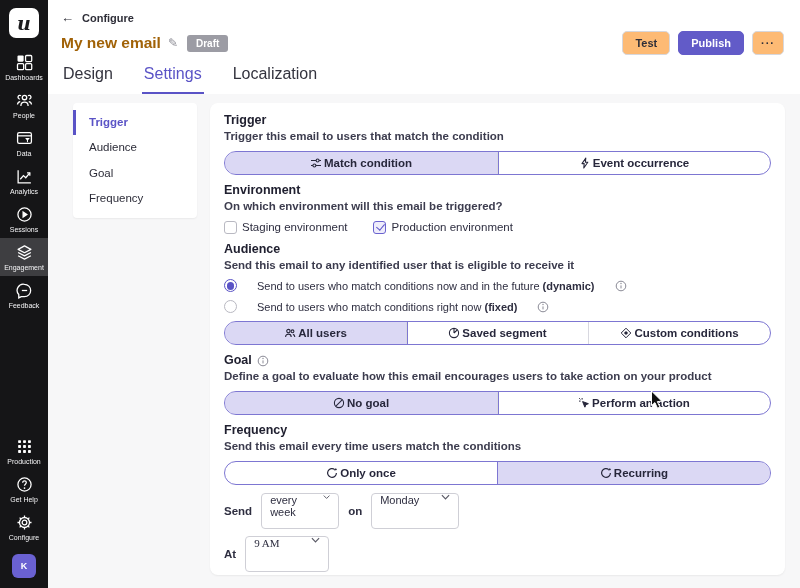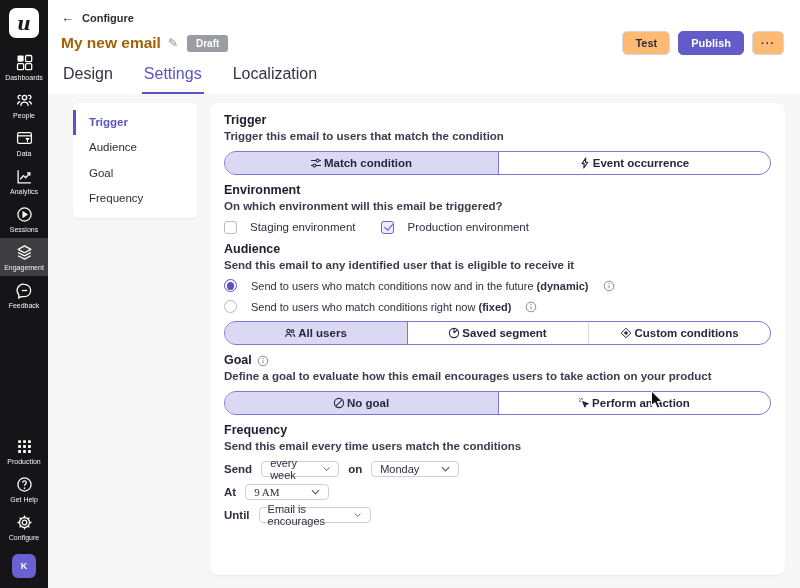--- a/index.html
+++ b/index.html
@@ -92,39 +92,39 @@
   }
   .seg-opt {
     flex:1; display:flex; align-items:center; justify-content:center; gap:2px;
     font-size:11.5px; font-weight:600; color:#27273b; cursor:pointer;
   }
   .seg-opt:not(:last-child) { border-right:1px solid #d8d8e0; }
   .seg-opt.selected { background:#dbd8f4; box-shadow:-1px 0 0 #7d76d2, 1px 0 0 #7d76d2; }
   .seg-opt .ic { width:12px; height:12px; display:block; }
   
   .check-row { display:flex; gap:26px; margin:5px 0 8px; }
-  .check { display:flex; align-items:center; gap:13px; font-size:11.5px; color:#2e2e40; cursor:pointer; }
+  .check { display:flex; align-items:center; gap:5px; font-size:11.5px; color:#2e2e40; cursor:pointer; }
   .box { width:13px; height:13px; border:1px solid #b9b9c2; border-radius:3px; background:#fff; position:relative; flex-shrink:0; }
   .box.checked { border-color:#6a63cf; background:#efedfb; }
   .box.checked::after {
     content:""; position:absolute; left:3.6px; top:0.6px; width:3.6px; height:7.2px;
     border:solid #5a53c6; border-width:0 1.6px 1.6px 0; transform:rotate(40deg);
   }
   
-  .radio-row { display:flex; align-items:center; gap:14px; font-size:11px; color:#2e2e40; margin:0 0 8px; cursor:pointer; }
+  .radio-row { display:flex; align-items:center; gap:20px; font-size:11px; color:#2e2e40; margin:0 0 8px; cursor:pointer; }
   .radio { width:13px; height:13px; border-radius:50%; border:1px solid #b9b9c2; background:#fff; position:relative; flex-shrink:0; }
   .radio.selected { border-color:#5a53c6; }
   .radio.selected::after { content:""; position:absolute; inset:1.8px; background:#5a53c6; border-radius:50%; }
   .radio-row b { font-weight:700; }
   .info-ic { width:12px; height:12px; display:block; flex-shrink:0; }
   
   .sched-row { display:flex; align-items:center; gap:9px; margin:0 0 7px; font-size:11.5px; color:#2e2e40; font-weight:600; }
   .select {
-    border:1px solid #cfcfd6; border-radius:4px; height:16px; background:#fff;
-    display:flex; align-items:center; justify-content:space-between;
+    border:1px solid #cfcfd6; border-radius:4px; height:36px; background:#fff;
+    display:flex; justify-content:space-between;
     padding:0 8px; font-size:11px; font-weight:400; color:#2e2e40; gap:8px; cursor:pointer;
   }
   .select .chev { width:9px; height:6px; display:block; }
   .w-send { width:78px; } .w-on { width:88px; } .w-at { width:84px;font-family:Liberation Serif, serif; } .w-until { width:112px; }
   
   .cursor { position:absolute; left:650px; top:390px; z-index:50; pointer-events:none; }
 </style>
 </head>
 <body>
 
@@ -363,20 +363,36 @@
           <svg class="ic" viewBox="0 0 12 12" fill="none" stroke="currentColor" stroke-width="1" stroke-linejoin="round">
               <path d="M4.6 4.6l5.8 2.1-2.5 1-1 2.5z" fill="currentColor"></path>
               <path d="M1.2 1.2l1.2 1.2M1 4.1h1.6M4.1 1v1.6"></path>
             </svg>
           <span>Perform an action</span>
         </div>
       </div>
 
       <h3 class="sec-h">Frequency</h3>
       <p class="sec-sub">Send this email every time users match the conditions</p>
+      <div class="seg">
+        <div class="seg-opt">
+          <svg class="ic" viewBox="0 0 12 12" fill="none" stroke="currentColor" stroke-width="1.2">
+              <path d="M10.4 6A4.4 4.4 0 1 1 8.8 2.6"></path>
+              <path d="M8.1 3.4L11 3.1 9.9 1z" fill="currentColor" stroke="none"></path>
+            </svg>
+          <span>Only once</span>
+        </div>
+        <div class="seg-opt selected">
+          <svg class="ic" viewBox="0 0 12 12" fill="none" stroke="currentColor" stroke-width="1.2">
+              <path d="M10.4 6A4.4 4.4 0 1 1 8.8 2.6"></path>
+              <path d="M8.1 3.4L11 3.1 9.9 1z" fill="currentColor" stroke="none"></path>
+            </svg>
+          <span>Recurring</span>
+        </div>
+      </div>
 
       <div class="sched-row">
         <span>Send</span>
         <div class="select w-send">
           <span>every week</span>
           <svg class="chev" viewBox="0 0 10 6" fill="none" stroke="#5a5a66" stroke-width="1.3">
               <path d="M1 1l4 4 4-4"></path>
             </svg>
         </div>
         <span>on</span>

